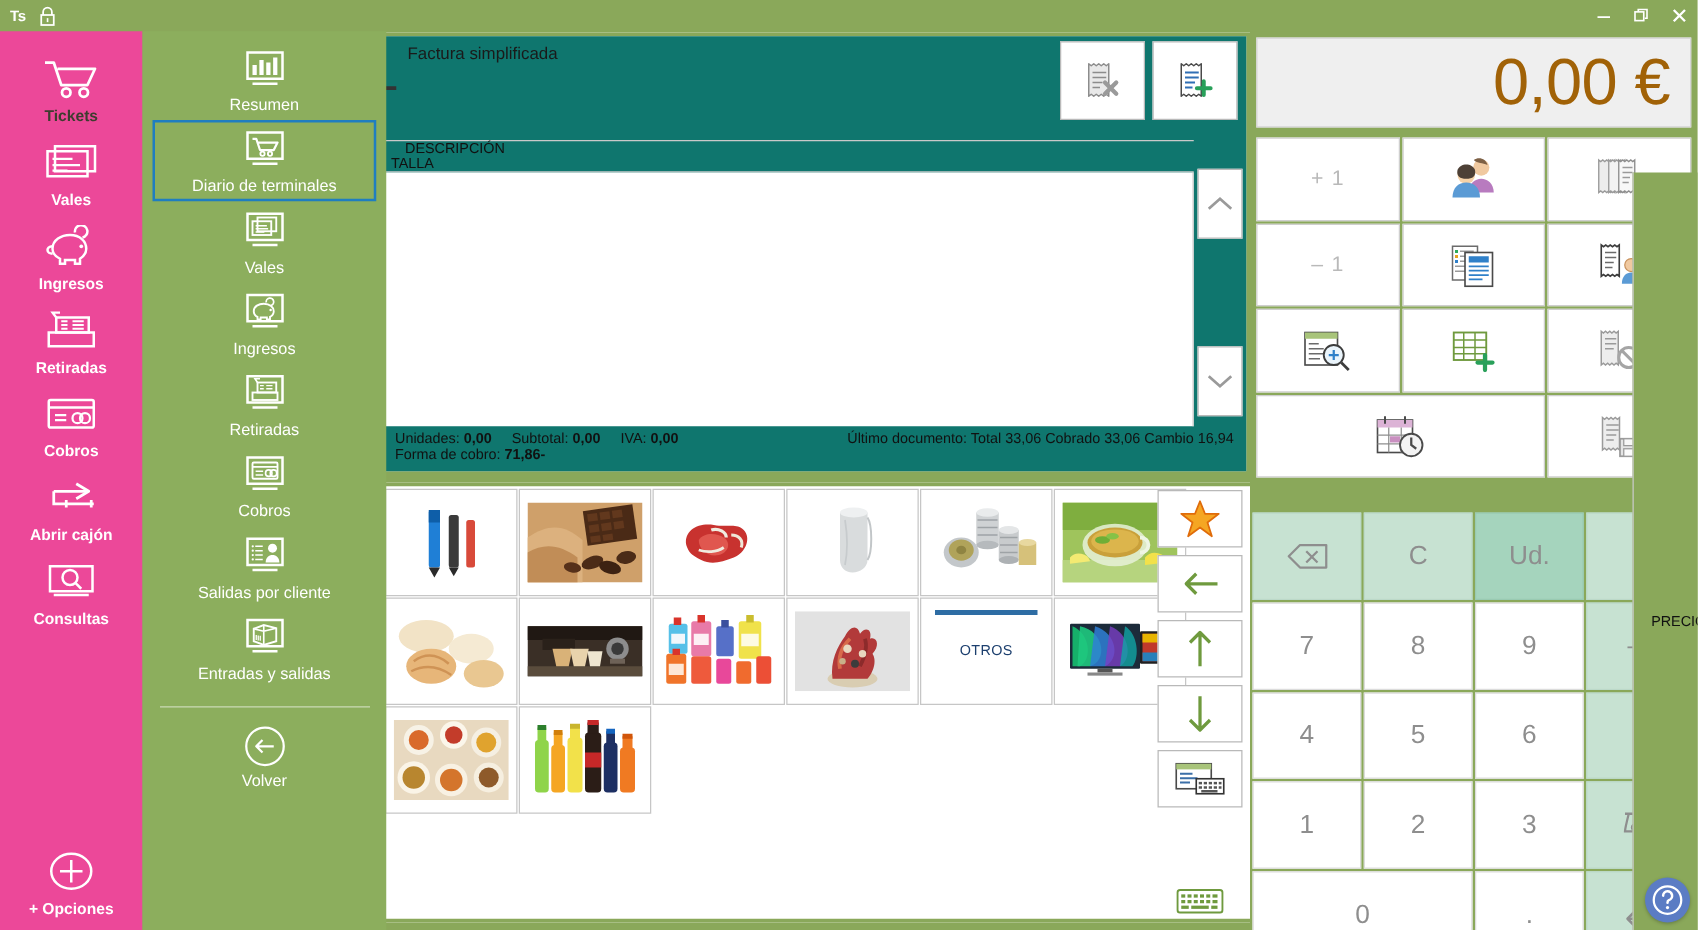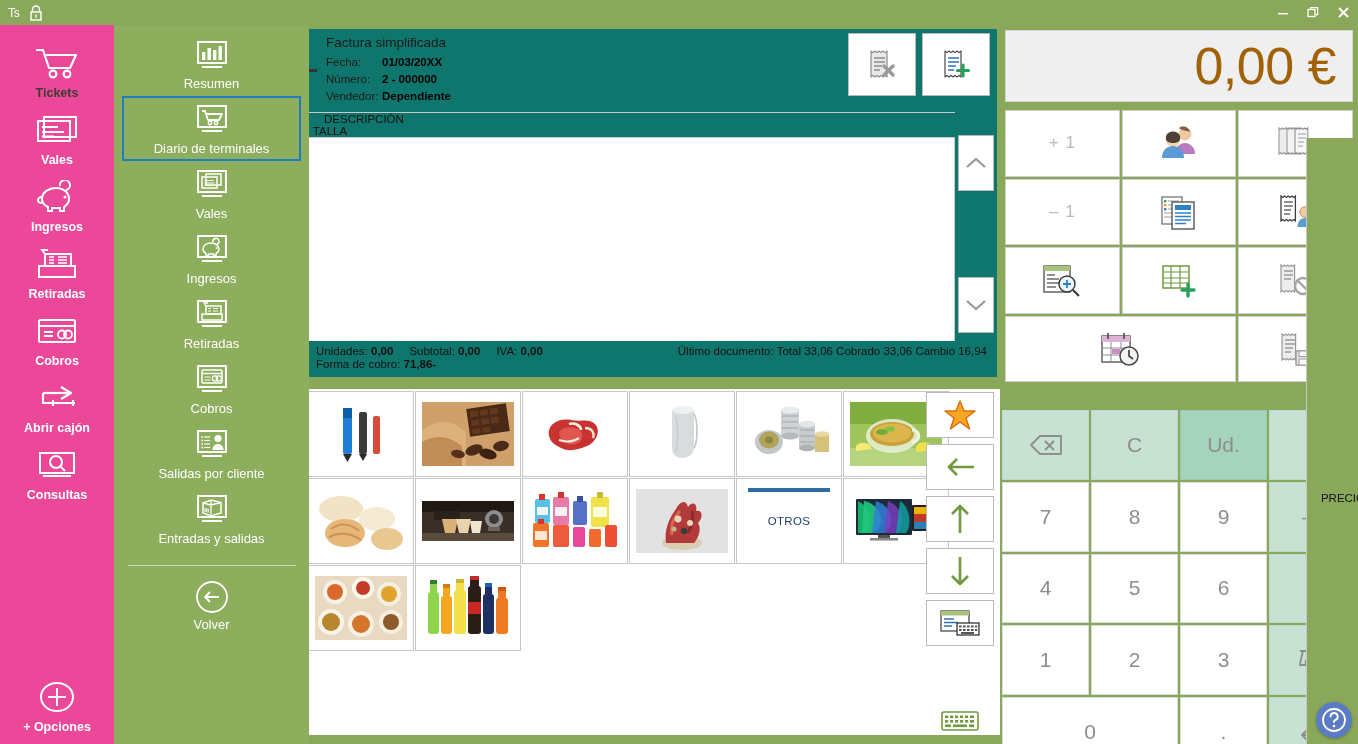--- a/index.html
+++ b/index.html
@@ -16,21 +16,21 @@
   }
 
   
   .titlebar {
     position: absolute; left: 0; top: 0; width: 1358px; height: 25px;
     background: #8aa85a;
     display: flex; align-items: center;
   }
   .tb-left { display: flex; align-items: center; gap: 10px; padding-left: 8px; }
   .tb-ts {
-    color: #ffffff; font-size: 12px; font-weight: normal;
+    color: #ffffff; font-size: 12px; font-weight: bold;
     letter-spacing: -0.3px;
   }
   .tb-lock { display: block; }
   .tb-spacer { flex: 1; }
   .tb-btn {
     width: 30px; height: 25px;
     display: flex; align-items: center; justify-content: center;
     color: #fff;
   }
 
@@ -543,34 +543,20 @@
     </div>
   </div>
 
   <div class="doc-panel">
     <div class="doc-inner">
 
       <div class="doc-head">
         <div class="doc-minus"></div>
         <div class="doc-title">Factura simplificada</div>
         <div class="doc-fields">
-          <div class="doc-col-a">
-            <div class="doc-row">
-              <span class="doc-key">Fecha:</span>
-              <span class="doc-val">01/03/20XX</span>
-            </div>
-            <div class="doc-row">
-              <span class="doc-key">Número:</span>
-              <span class="doc-val">2 - 000000</span>
-            </div>
-            <div class="doc-row">
-              <span class="doc-key">Vendedor:</span>
-              <span class="doc-val">Dependiente</span>
-            </div>
-          </div>
         </div>
 
         <div class="doc-head-btns">
           <div class="doc-hbtn">
             <span>
               <svg width="32" height="34" viewBox="0 0 32 34">
                 <path d="M5 3 l2 1.6 2-1.6 2 1.6 2-1.6 2 1.6 2-1.6 2 1.6 2-1.6 V29 l-2-1.6 -2 1.6 -2-1.6 -2 1.6 -2-1.6 -2 1.6 -2-1.6 -2 1.6 Z" fill="#e9e9e9" stroke="#8c8c8c" stroke-width="1.2" stroke-linejoin="round"></path>
                 <path d="M8 10 h11 M8 14 h11 M8 18 h8 M8 22 h6" stroke="#8c8c8c" stroke-width="1.3"></path>
                 <path d="M18 18 L27 27 M27 18 L18 27" stroke="#9a9a9a" stroke-width="3.4" stroke-linecap="round"></path>
               </svg>

